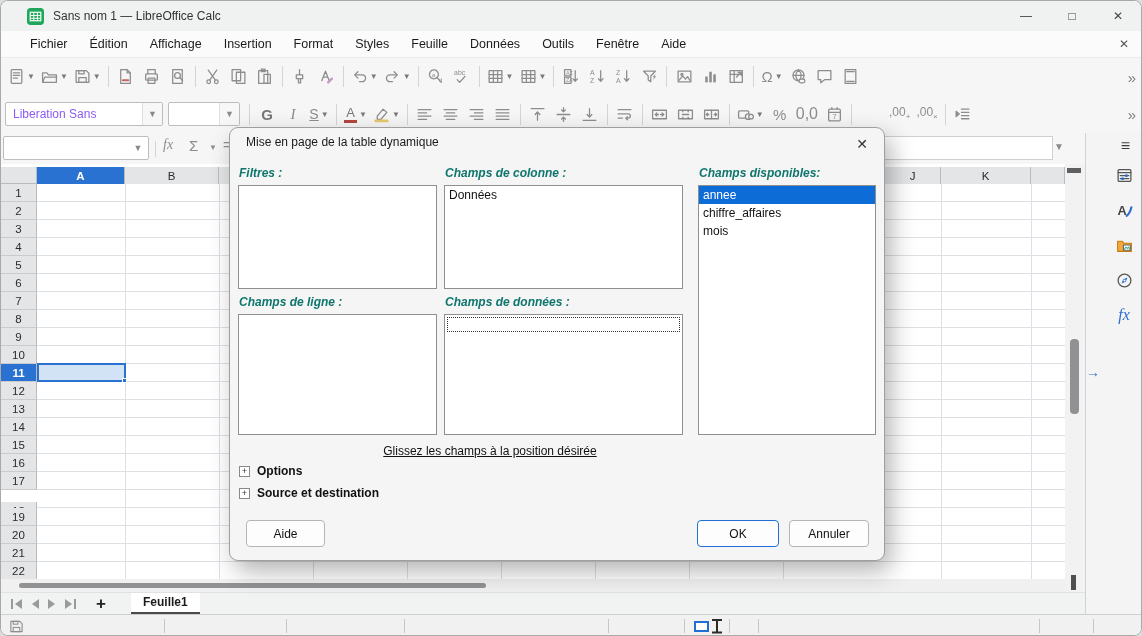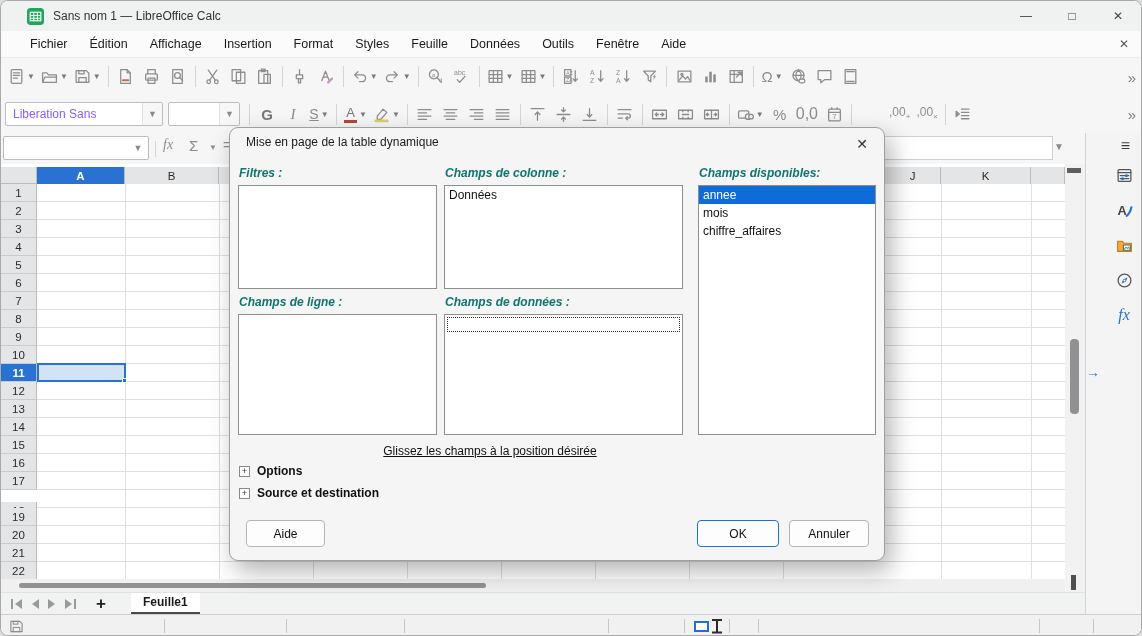--- a/index.html
+++ b/index.html
@@ -802,22 +802,22 @@
     <div class="dlg-label" style="left:9px; top:38px;">Filtres :</div>
     <div class="dlg-label" style="left:215px; top:38px;">Champs de colonne :</div>
     <div class="dlg-label" style="left:469px; top:38px;">Champs disponibles:</div>
 
     <div class="listbox" style="left:8px; top:57px; width:199px; height:104px;"></div>
     <div class="listbox" id="col-fields" style="left:214px; top:57px; width:239px; height:104px;">
         <div class="lb-item">Données</div>
       </div>
     <div class="listbox" id="avail-fields" style="left:468px; top:57px; width:178px; height:250px;">
         <div class="lb-item sel">annee</div>
+        <div class="lb-item">chiffre_affaires</div>
         <div class="lb-item">mois</div>
-        <div class="lb-item">chiffre_affaires</div>
       </div>
 
     <div class="dlg-label" style="left:9px; top:167px;">Champs de ligne :</div>
     <div class="dlg-label" style="left:215px; top:167px;">Champs de données :</div>
 
     <div class="listbox" style="left:8px; top:186px; width:199px; height:121px;"></div>
     <div class="listbox" style="left:214px; top:186px; width:239px; height:121px;">
       <div class="dropfocus"></div>
     </div>
 

